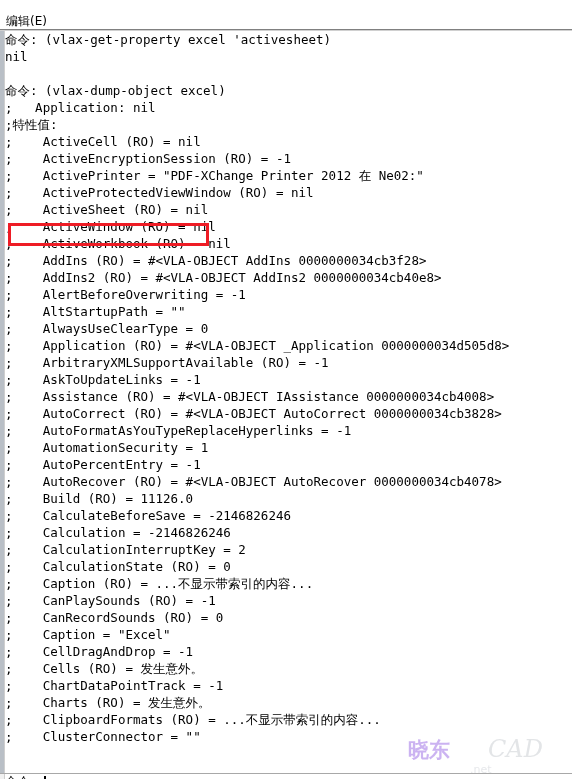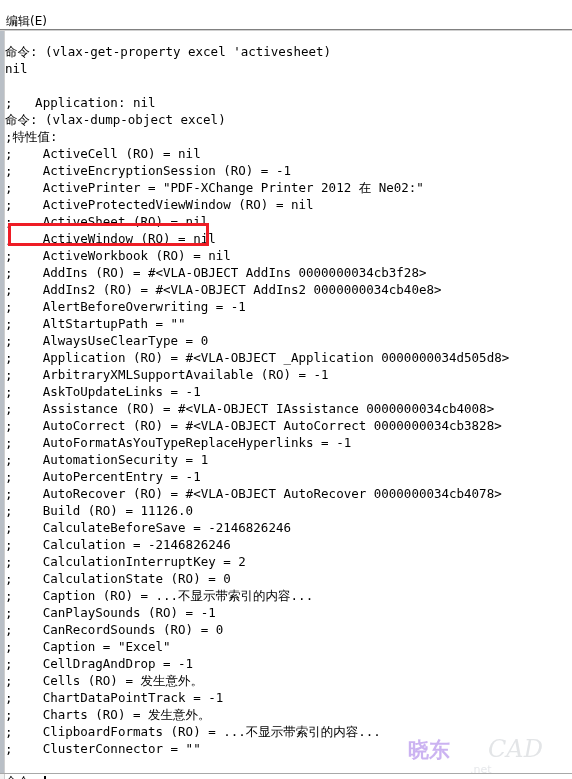--- a/index.html
+++ b/index.html
@@ -76,21 +76,21 @@
     left: 0;
     top: 0px;
     width: 4px;
     height: 742px;
     background: #b9bfc6;
   }
 
   .lines {
     position: absolute;
     left: 5px;
-    top: 12px;
+    top: 0px;
     width: 567px;
   }
   .line {
     height: 17px;
     line-height: 17px;
     font-family: "DejaVu Sans Mono", "Liberation Mono", monospace;
     font-size: 12.5px;
     color: #000000;
     white-space: pre;
     letter-spacing: 0px;
@@ -201,22 +201,22 @@
   </div>
 
   <div class="console">
     <div class="left-rail">
       <div class="thumb"></div>
     </div>
     <div class="lines" id="console-lines">
         <div class="line">命令: (vlax-get-property excel 'activesheet)</div>
         <div class="line">nil</div>
         <div class="line"></div>
+        <div class="line">命令: (vlax-dump-object excel)</div>
         <div class="line">;   Application: nil</div>
-        <div class="line">命令: (vlax-dump-object excel)</div>
         <div class="line">;特性值:</div>
         <div class="line">;    ActiveCell (RO) = nil</div>
         <div class="line">;    ActiveEncryptionSession (RO) = -1</div>
         <div class="line">;    ActivePrinter = "PDF-XChange Printer 2012 在 Ne02:"</div>
         <div class="line">;    ActiveProtectedViewWindow (RO) = nil</div>
         <div class="line">;    ActiveSheet (RO) = nil</div>
         <div class="line">;    ActiveWindow (RO) = nil</div>
         <div class="line">;    ActiveWorkbook (RO) = nil</div>
         <div class="line">;    AddIns (RO) = #&lt;VLA-OBJECT AddIns 0000000034cb3f28&gt;</div>
         <div class="line">;    AddIns2 (RO) = #&lt;VLA-OBJECT AddIns2 0000000034cb40e8&gt;</div>

